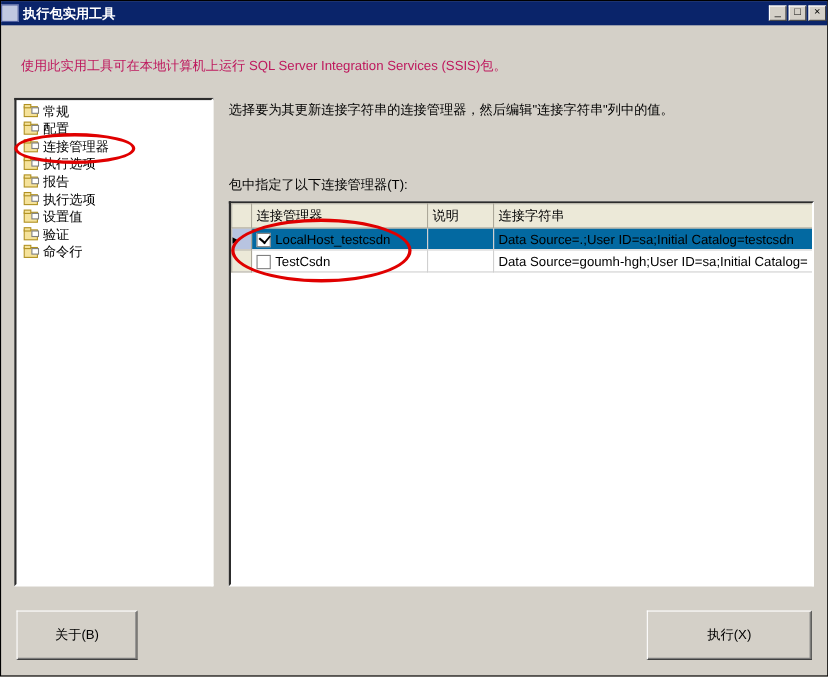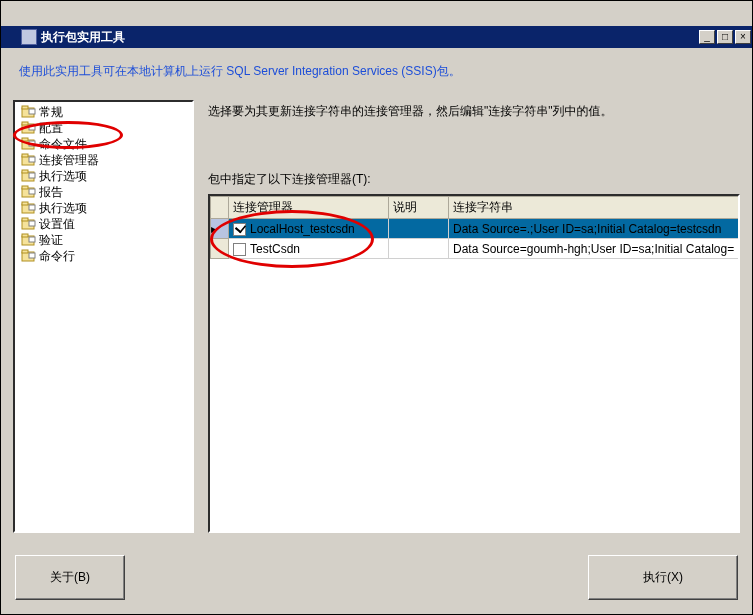--- a/index.html
+++ b/index.html
@@ -19,22 +19,21 @@
     background: #d4d0c8;
     display: flex;
     flex-direction: column;
   }
   .titlebar {
     height: 22px;
     background: linear-gradient(to bottom, #0a246a 0%, #0a246a 100%);
     color: #fff;
     display: flex;
     align-items: center;
-    padding-left: 20px;
-    margin-top: 25px;
+    padding-left: 0;
   }
   .titlebar .appicon {
     width: 16px; height: 16px;
     background: #c0c8e0;
     border: 1px solid #5060a0;
     margin-right: 4px;
   }
   .titlebar .title { flex: 1; font-weight: bold; font-size: 12px; }
   .titlebar .win-buttons { display: flex; }
   .titlebar .win-btn {
@@ -44,22 +43,22 @@
     border: 1px solid #fff;
     border-right-color: #404040;
     border-bottom-color: #404040;
     font-size: 10px;
     line-height: 12px;
     text-align: center;
     color: #000;
     cursor: pointer;
   }
   .desc {
-    padding: 14px 18px 20px 18px;
-    color: #1d4ed8;
+    padding: 28px 18px 20px 18px;
+    color: #be185d;
     line-height: 1.5;
     border-bottom: none;
   }
   .main {
     flex: 1;
     display: flex;
     padding: 0 12px 10px 12px;
     gap: 0;
     min-height: 0;
   }
@@ -231,30 +230,20 @@
         </div>
         <div class="tree-item">
           <span class="ticon">
             <svg width="16" height="14">
               <rect x="1" y="3" width="12" height="9" fill="#f5e29a" stroke="#b09020"></rect>
               <rect x="1" y="1" width="6" height="3" fill="#f5e29a" stroke="#b09020"></rect>
               <rect x="8" y="4" width="6" height="5" fill="#fff" stroke="#808080"></rect>
             </svg>
           </span>
           <span class="tlabel">配置</span>
-        </div>
-        <div class="tree-item">
-          <span class="ticon">
-            <svg width="16" height="14">
-              <rect x="1" y="3" width="12" height="9" fill="#f5e29a" stroke="#b09020"></rect>
-              <rect x="1" y="1" width="6" height="3" fill="#f5e29a" stroke="#b09020"></rect>
-              <rect x="8" y="4" width="6" height="5" fill="#fff" stroke="#808080"></rect>
-            </svg>
-          </span>
-          <span class="tlabel">命令文件</span>
         </div>
         <div class="tree-item selected">
           <span class="ticon">
             <svg width="16" height="14">
               <rect x="1" y="3" width="12" height="9" fill="#f5e29a" stroke="#b09020"></rect>
               <rect x="1" y="1" width="6" height="3" fill="#f5e29a" stroke="#b09020"></rect>
               <rect x="8" y="4" width="6" height="5" fill="#fff" stroke="#808080"></rect>
             </svg>
           </span>
           <span class="tlabel">连接管理器</span>

